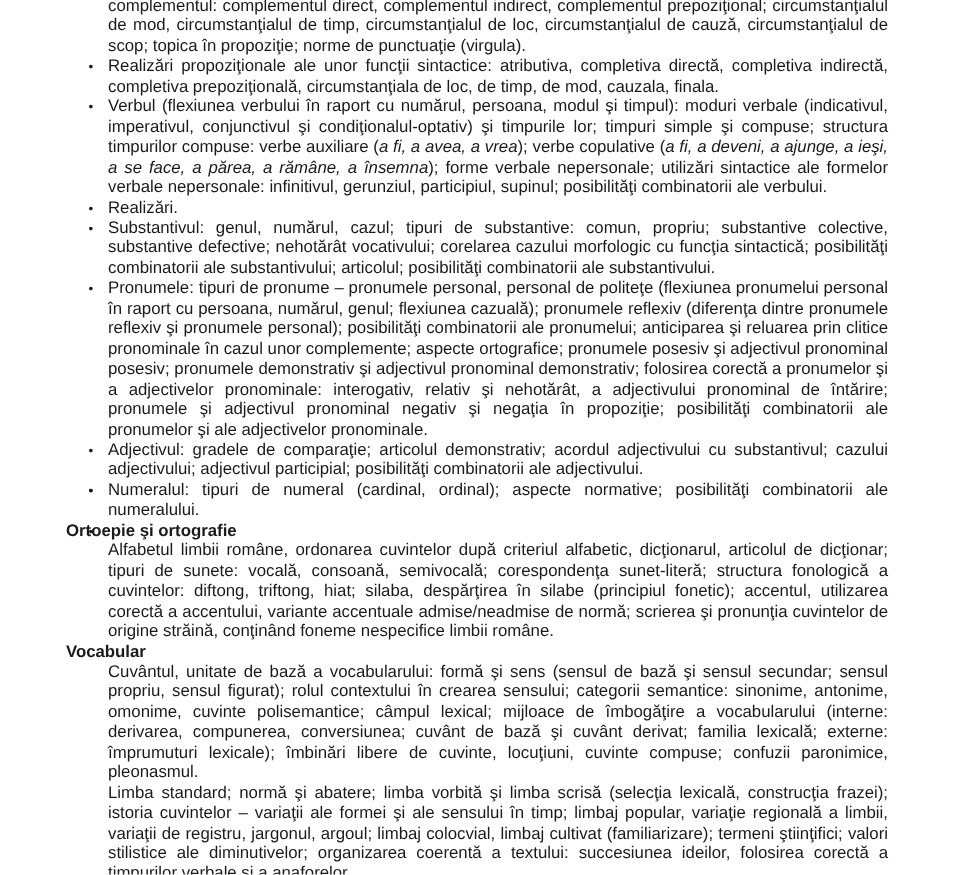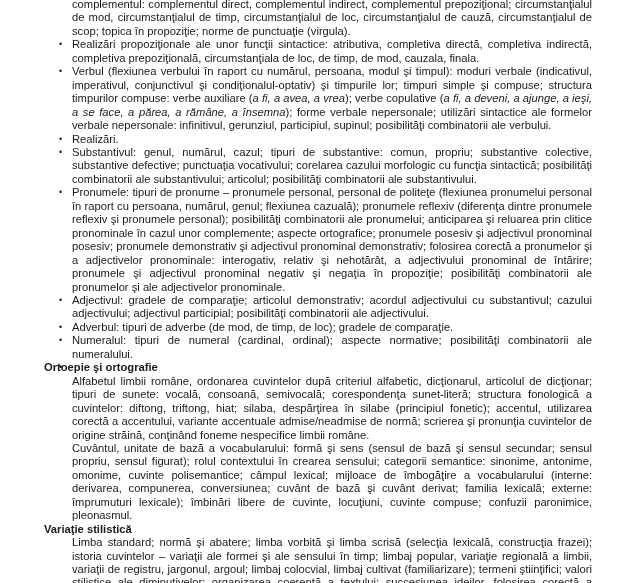--- a/index.html
+++ b/index.html
@@ -19,28 +19,28 @@
 </head>
 <body>
 
 <div class="page">
   <p class="para" style="margin-top:0;margin-bottom:0">complementul: complementul direct, complementul indirect, complementul prepoziţional; circumstanţialul de mod, circumstanţialul de timp, circumstanţialul de loc, circumstanţialul de cauză, circumstanţialul de scop; topica în propoziţie; norme de punctuaţie (virgula).</p>
 
   <ul class="bullets">
     <li><span class="bullet">•</span><span>Realizări propoziţionale ale unor funcţii sintactice: atributiva, completiva directă, completiva indirectă, completiva prepoziţională, circumstanţiala de loc, de timp, de mod, cauzala, finala.</span></li>
     <li><span class="bullet">•</span><span>Verbul (flexiunea verbului în raport cu numărul, persoana, modul şi timpul): moduri verbale (indicativul, imperativul, conjunctivul şi condiţionalul-optativ) şi timpurile lor; timpuri simple şi compuse; structura timpurilor compuse: verbe auxiliare (</span><em>a fi, a avea, a vrea</em><span>); verbe copulative (</span><em>a fi, a deveni, a ajunge, a ieşi, a se face, a părea, a rămâne, a însemna</em><span>); forme verbale nepersonale; utilizări sintactice ale formelor verbale nepersonale: infinitivul, gerunziul, participiul, supinul; posibilităţi combinatorii ale verbului.</span></li>
     <li><span class="bullet">•</span><span>Realizări.</span></li>
-    <li><span class="bullet">•</span><span>Substantivul: genul, numărul, cazul; tipuri de substantive: comun, propriu; substantive colective, substantive defective; punctuaţia vocativului; corelarea cazului morfologic cu funcţia sintactică; posibilităţi combinatorii ale substantivului; articolul; posibilităţi combinatorii ale substantivului.</span></li>
+    <li><span class="bullet">•</span><span>Substantivul: genul, numărul, cazul; tipuri de substantive: comun, propriu; substantive colective, substantive defective; nehotărât vocativului; corelarea cazului morfologic cu funcţia sintactică; posibilităţi combinatorii ale substantivului; articolul; posibilităţi combinatorii ale substantivului.</span></li>
     <li><span class="bullet">•</span><span>Pronumele: tipuri de pronume – pronumele personal, personal de politeţe (flexiunea pronumelui personal în raport cu persoana, numărul, genul; flexiunea cazuală); pronumele reflexiv (diferenţa dintre pronumele reflexiv şi pronumele personal); posibilităţi combinatorii ale pronumelui; anticiparea şi reluarea prin clitice pronominale în cazul unor complemente;  aspecte ortografice; pronumele posesiv şi adjectivul pronominal posesiv; pronumele demonstrativ şi adjectivul pronominal demonstrativ; folosirea corectă a pronumelor şi a adjectivelor pronominale: interogativ, relativ şi nehotărât, a adjectivului pronominal de întărire; pronumele şi adjectivul pronominal negativ şi negaţia în propoziţie; posibilităţi combinatorii ale pronumelor şi ale adjectivelor pronominale.</span></li>
     <li><span class="bullet">•</span><span>Adjectivul: gradele de comparaţie; articolul demonstrativ; acordul adjectivului cu substantivul; cazului adjectivului; adjectivul participial; posibilităţi combinatorii ale adjectivului.</span></li>
-    <li><span class="bullet">•</span><span>Adverbul: tipuri de adverbe (de mod, de timp, de loc); gradele de comparaţie.</span></li>
+    <li><span class="bullet">•</span></li>
     <li><span class="bullet">•</span><span>Numeralul: tipuri de numeral (cardinal, ordinal); aspecte normative; posibilităţi combinatorii ale numeralului.</span></li>
     <li><span class="bullet">•</span></li>
   </ul>
 
   <div class="heading">Ortoepie şi ortografie</div>
   <p class="para" style="margin-top:0;margin-bottom:0">Alfabetul limbii române, ordonarea cuvintelor după criteriul alfabetic, dicţionarul, articolul de dicţionar; tipuri de sunete: vocală, consoană, semivocală; corespondenţa sunet-literă; structura fonologică a cuvintelor: diftong, triftong, hiat; silaba, despărţirea în silabe (principiul fonetic); accentul, utilizarea corectă a accentului, variante accentuale admise/neadmise de normă; scrierea şi pronunţia cuvintelor de origine străină, conţinând foneme nespecifice limbii române.</p>
 
+  <div class="heading">Vocabular</div>
   <p class="para" style="margin-top:0;margin-bottom:0">Cuvântul, unitate de bază a vocabularului: formă şi sens (sensul de bază şi sensul secundar; sensul propriu, sensul figurat); rolul contextului în crearea sensului; categorii semantice: sinonime, antonime, omonime, cuvinte polisemantice; câmpul lexical; mijloace de îmbogăţire a vocabularului (interne: derivarea, compunerea, conversiunea; cuvânt de bază şi cuvânt derivat; familia lexicală; externe: împrumuturi lexicale); îmbinări libere de cuvinte, locuţiuni, cuvinte compuse; confuzii paronimice, pleonasmul.</p>
 
-  <div class="heading">Variaţie stilistică</div>
   <p class="para" style="margin-top:0;margin-bottom:0">Limba standard; normă şi abatere; limba vorbită şi limba scrisă (selecţia lexicală, construcţia frazei); istoria cuvintelor – variaţii ale formei şi ale sensului în timp; limbaj popular, variaţie regională a limbii, variaţii de registru, jargonul, argoul; limbaj colocvial, limbaj cultivat (familiarizare); termeni ştiinţifici; valori stilistice ale diminutivelor; organizarea coerentă a textului: succesiunea ideilor, folosirea corectă a timpurilor verbale şi a anaforelor.</p>
 </div>
 
 </body></html>

